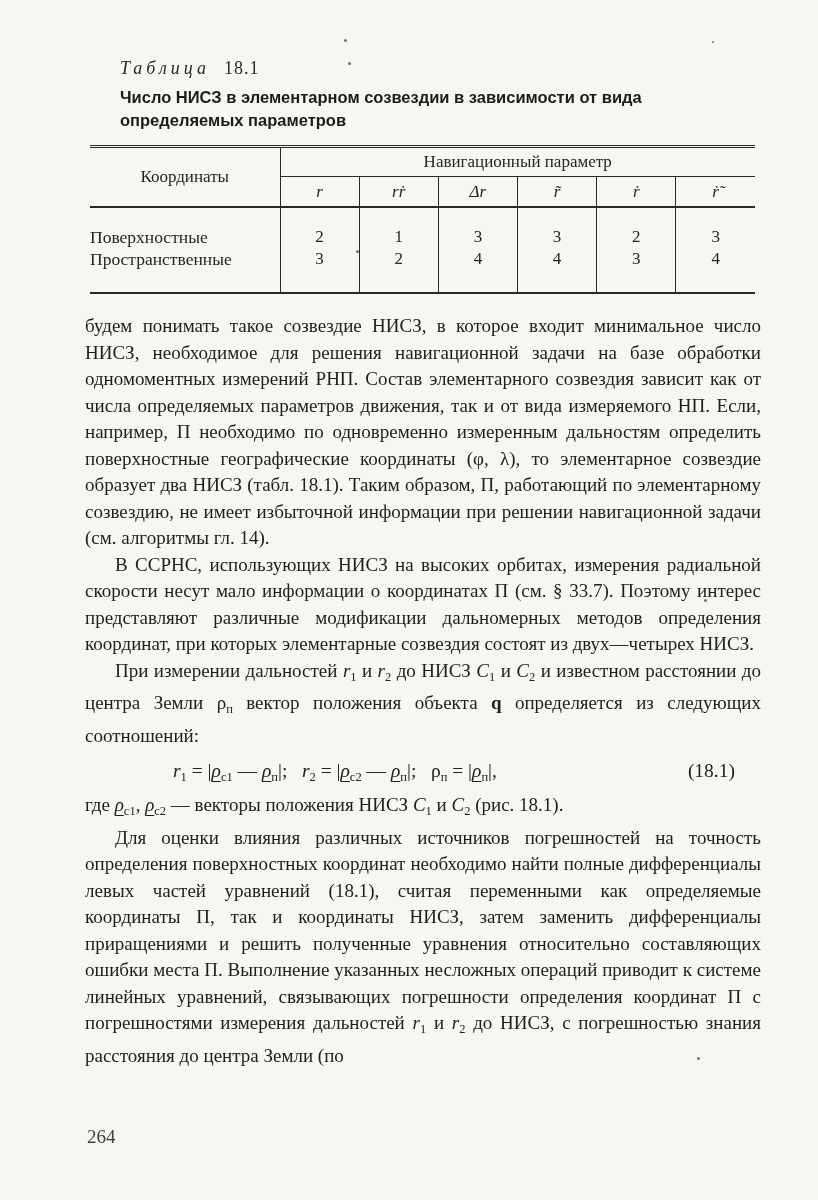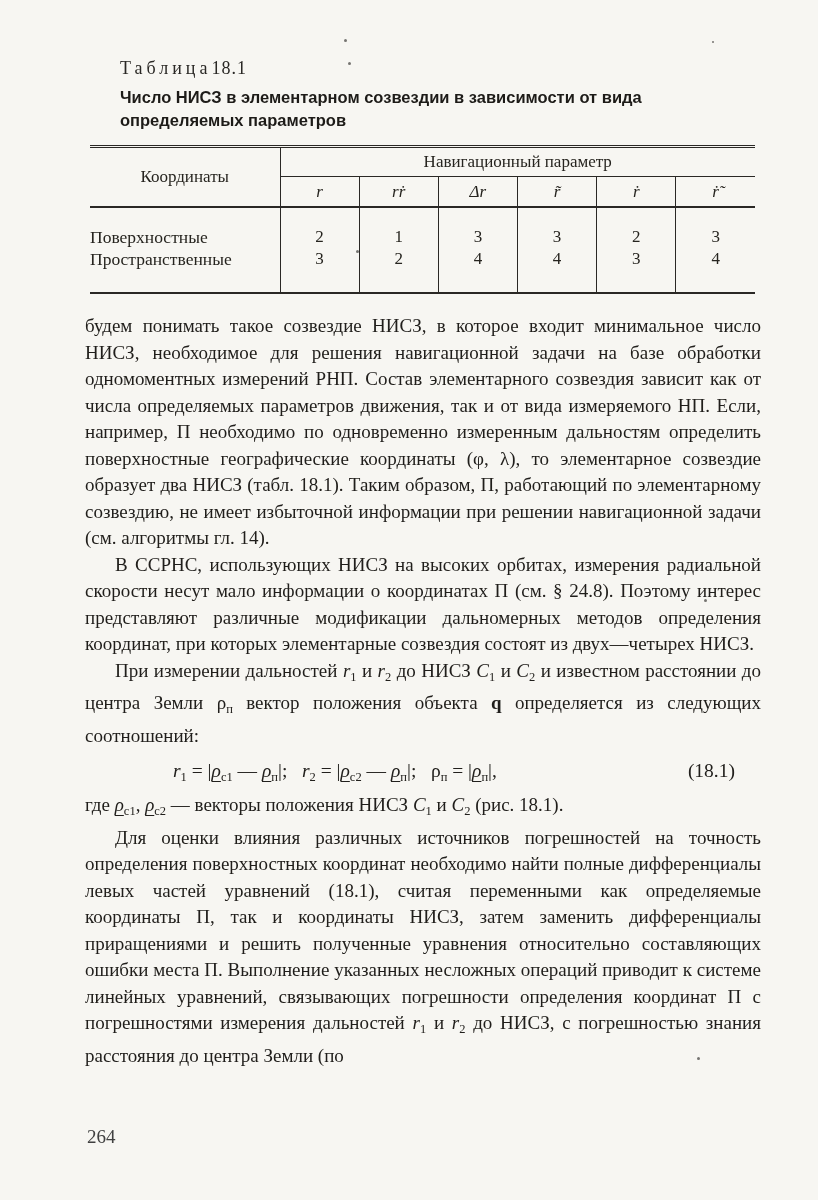--- a/index.html
+++ b/index.html
@@ -18,22 +18,22 @@
     position: absolute;
     left: 85px;
     top: 58px;
     width: 676px;
   }
   .table-label {
     margin-left: 35px;
     font-size: 18px;
     color: #2a2825;
   }
-  .table-label .spaced { letter-spacing: 4px; }
-  .table-label .num { letter-spacing: 1px; margin-left: 0; }
+  .table-label .spaced { letter-spacing: 4px; font-style: italic; }
+  .table-label .num { letter-spacing: 1px; margin-left: 14px; }
   .table-caption {
     margin-left: 35px;
     margin-top: 7px;
     width: 575px;
     font-family: "Liberation Sans", sans-serif;
     font-weight: 700;
     font-size: 16.5px;
     line-height: 23px;
     color: #1d1b18;
   }
@@ -198,21 +198,21 @@
             <td class="value-cell">4</td>
             <td class="value-cell">4</td>
             <td class="value-cell">3</td>
             <td class="value-cell">4</td>
           </tr>
         </tbody>
     </table>
 
     <p class="body-text no-indent first-after-table">будем понимать такое созвездие НИСЗ, в которое входит минимальное число НИСЗ, необходимое для решения навигационной задачи на базе обработки одномоментных измерений РНП. Состав элементарного созвездия зависит как от числа определяемых параметров движения, так и от вида измеряемого НП. Если, например, П необходимо по одновременно измеренным дальностям определить поверхностные географические координаты (φ, λ), то элементарное созвездие образует два НИСЗ (табл. 18.1). Таким образом, П, работающий по элементарному созвездию, не имеет избыточной информации при решении навигационной задачи (см. алгоритмы гл. 14).</p>
 
-    <p class="body-text">В ССРНС, использующих НИСЗ на высоких орбитах, измерения радиальной скорости несут мало информации о координатах П (см. § 24.8). Поэтому интерес представляют различные модификации дальномерных методов определения координат, при которых элементарные созвездия состоят из двух—четырех НИСЗ.</p>
+    <p class="body-text">В ССРНС, использующих НИСЗ на высоких орбитах, измерения радиальной скорости несут мало информации о координатах П (см. § 33.7). Поэтому интерес представляют различные модификации дальномерных методов определения координат, при которых элементарные созвездия состоят из двух—четырех НИСЗ.</p>
 
 
     <p class="body-text"><span class="tk n">При измерении дальностей </span><span class="tk i">r</span><span class="tk s">1</span><span class="tk n"> и </span><span class="tk i">r</span><span class="tk s">2</span><span class="tk n"> до НИСЗ </span><span class="tk i">C</span><span class="tk s">1</span><span class="tk n"> и </span><span class="tk i">C</span><span class="tk s">2</span><span class="tk n"> и известном расстоянии до центра Земли </span><span class="tk n">ρ</span><span class="tk s">п</span><span class="tk n"> вектор положения объекта </span><span class="tk b">q</span><span class="tk n"> определяется из следующих соотношений:</span></p>
 
     <div class="formula-line">
       <span class="formula-body"><span class="tk i">r</span><span class="tk s">1</span><span class="tk n"> = |</span><span class="tk v">ρ</span><span class="tk s">с1</span><span class="tk n"> — </span><span class="tk v">ρ</span><span class="tk s">п</span><span class="tk n">|;   </span><span class="tk i">r</span><span class="tk s">2</span><span class="tk n"> = |</span><span class="tk v">ρ</span><span class="tk s">с2</span><span class="tk n"> — </span><span class="tk v">ρ</span><span class="tk s">п</span><span class="tk n">|;   </span><span class="tk n">ρ</span><span class="tk s">п</span><span class="tk n"> = |</span><span class="tk v">ρ</span><span class="tk s">п</span><span class="tk n">|,</span></span>
       <span class="formula-number">(18.1)</span>
     </div>
 
     <p class="body-text no-indent"><span class="tk n">где </span><span class="tk v">ρ</span><span class="tk s">с1</span><span class="tk n">, </span><span class="tk v">ρ</span><span class="tk s">с2</span><span class="tk n"> — векторы положения НИСЗ </span><span class="tk i">C</span><span class="tk s">1</span><span class="tk n"> и </span><span class="tk i">C</span><span class="tk s">2</span><span class="tk n"> (рис. 18.1).</span></p>

